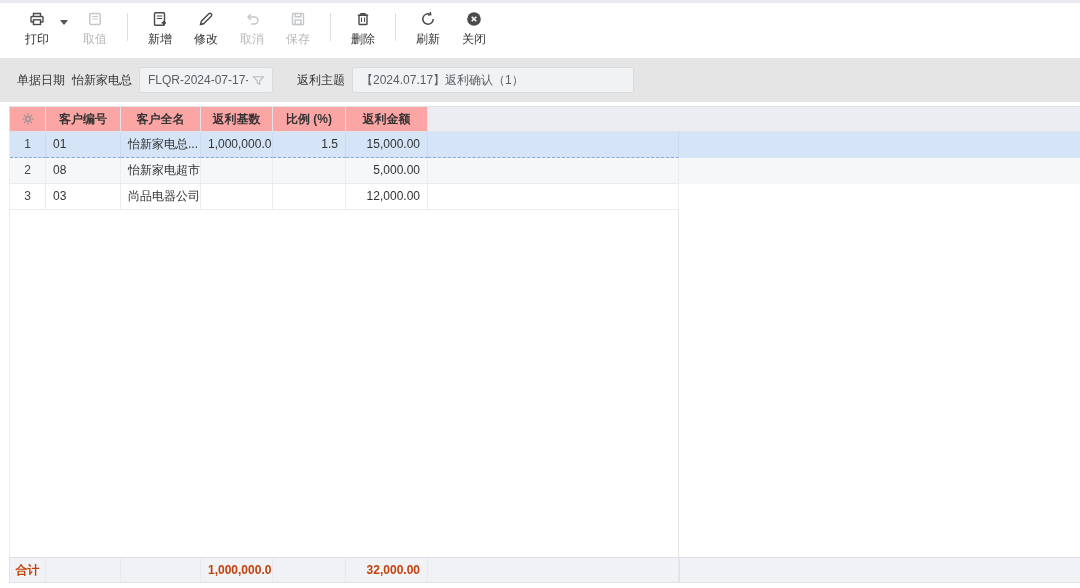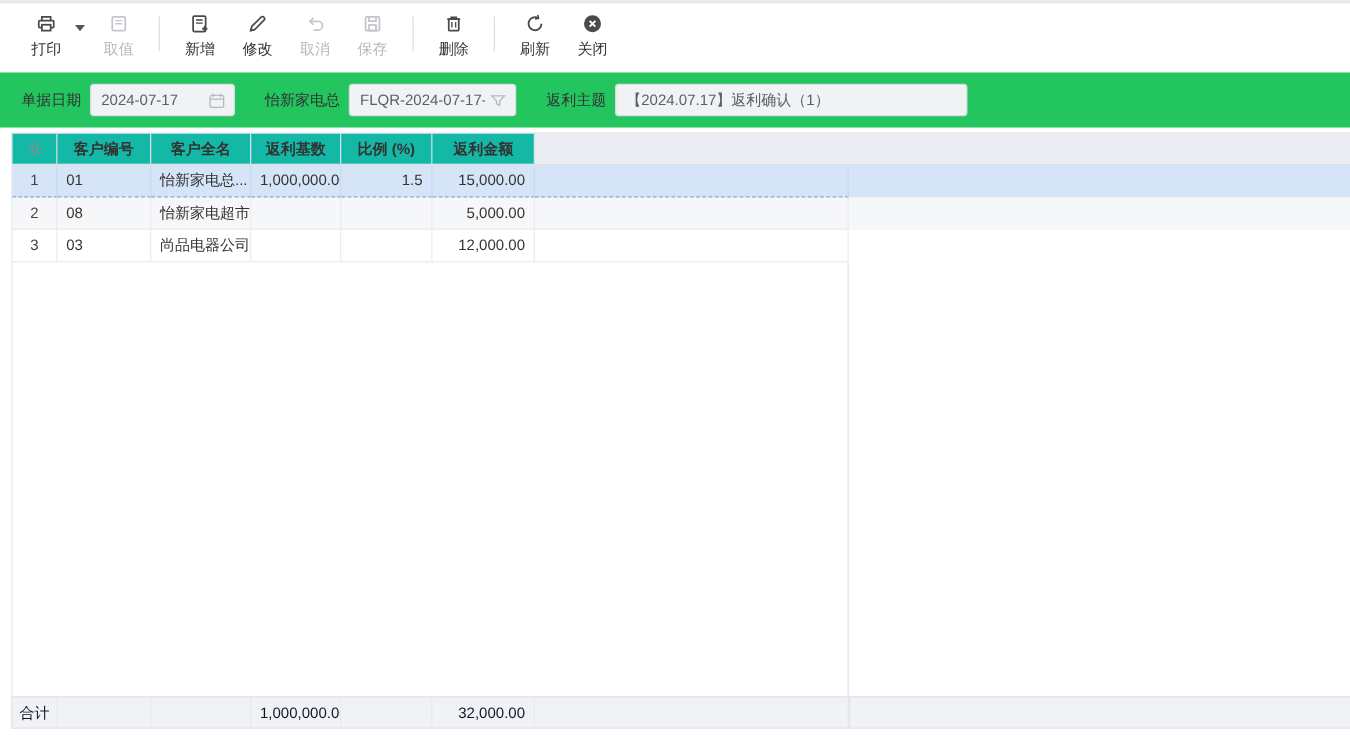--- a/index.html
+++ b/index.html
@@ -15,34 +15,34 @@
   .tb-ico { height:18px; display:flex; align-items:center; justify-content:center; color:#4a4a4a; }
   .tb-ico svg { width:18px; height:18px; display:block; }
   .tb-label { font-size:12px; color:#333; white-space:nowrap; }
   .tb-btn.disabled .tb-ico { color:#c3c6ca; }
   .tb-btn.disabled .tb-label { color:#b5b8bc; }
   .tb-caret { width:0; height:0; border-left:4px solid transparent; border-right:4px solid transparent; border-top:5px solid #555; margin:0 4px 14px 0; }
   .red-box { border:2px solid #e23b3b; padding:2px 3px 4px 3px; margin:-4px 4px 0 4px; }
   .tb-sep { width:1px; height:28px; background:#dcdee2; margin:3px 9px 0 9px; }
 
   
-  .form-row { display:flex; align-items:center; height:44px; padding-left:17px; background:#22c55e; }
+  .form-row { display:flex; align-items:center; height:44px; padding-left:17px; background:#e5e5e5; }
   .f-label { color:#333; margin-right:7px; white-space:nowrap; }
   .f-input { position:relative; display:flex; align-items:center; height:26px; background:#f0f2f4; border:1px solid #d8dbdf; border-radius:3px; color:#5a5e66; padding:0 24px 0 8px; margin-right:24px; }
   .f-input .f-text { white-space:nowrap; overflow:hidden; }
   .f-input .f-ico { position:absolute; right:6px; top:5px; color:#b4b8be; }
   .f-input .f-ico svg { width:15px; height:15px; display:block; }
   .f-input.date  { width:116px; }
   .f-input.docno { width:134px; }
   .f-input.subject { width:282px; padding-right:8px; margin-right:0; }
 
   
   .grid { margin-left:9px; width:1071px; }
   .grid-header { display:flex; height:26px; border-top:1px solid #e0e2e7; border-bottom:1px solid #e0e2e7; border-left:1px solid #e0e2e7; }
-  .hcell { background:#14b8a6; font-weight:bold; color:#333; text-align:center; line-height:25px; border-right:1px solid #e0e2e7; overflow:hidden; white-space:nowrap; }
+  .hcell { background:#fca5a5; font-weight:bold; color:#333; text-align:center; line-height:25px; border-right:1px solid #e0e2e7; overflow:hidden; white-space:nowrap; }
   .hcell.filler { background:#ebedf3; border-right:none; flex:1 1 auto; }
   .hcell .gear { display:inline-block; margin-top:4px; color:#8a8d92; }
   .hcell .gear svg { width:16px; height:16px; display:block; margin:0 auto; }
 
   .c0 { width:36px; }  .c1 { width:75px; }  .c2 { width:80px; }
   .c3 { width:72px; }  .c4 { width:73px; }  .c5 { width:82px; }  .c6 { width:251px; }
 
   .grid-row { display:flex; height:26px; border-left:1px solid #ececef; background:#fff; }
   .grid-row:nth-child(even) { background:#f6f7f9; }
   .grid-row.selected { background:#d5e4f7; }
@@ -51,21 +51,21 @@
   .cell.ctr { text-align:center; padding:0 2px; color:#444; }
   .cell.num { text-align:right; }
 
   .grid-mid { position:relative; height:347px; border-left:1px solid #ececef; }
   .grid-mid .vline { position:absolute; left:668px; top:0; width:1px; height:100%; background:#e3e5e9; }
 
   .grid-footer { display:flex; height:26px; background:#f1f2f5; border-top:1px solid #dfe1e5; border-bottom:1px solid #e0e2e6; border-left:1px solid #e0e2e6; }
   .fcell { line-height:25px; padding:0 7px; border-right:1px solid #e7e9ed; overflow:hidden; white-space:nowrap; }
   .fcell.ctr { text-align:center; padding:0 2px; }
   .fcell.num { text-align:right; }
-  .fcell.bold { font-weight:normal; color:#0f172a; }
+  .fcell.bold { font-weight:bold; color:#c2410c; }
   .fcell.filler { flex:1 1 auto; border-right:none; border-left:1px solid #dfe1e5; }
 </style>
 </head>
 <body>
 
 <div class="page">
   <div class="top-strip"></div>
 
   <div class="toolbar">
       <div class="tb-group">
@@ -157,29 +157,20 @@
             <circle cx="9" cy="9" r="6.8" fill="currentColor"></circle>
             <path d="M6.7 6.7l4.6 4.6M11.3 6.7l-4.6 4.6" stroke="#fff" stroke-width="1.5"></path>
           </svg>
         </div>
         <div class="tb-label">关闭</div>
       </div>
     </div>
 
   <div class="form-row">
     <span class="f-label">单据日期</span>
-    <div class="f-input date">
-      <span class="f-text">2024-07-17</span>
-      <span class="f-ico">
-        <svg viewBox="0 0 18 18" fill="none" stroke="currentColor" stroke-width="1.3">
-          <rect x="2.5" y="4" width="13" height="11.5" rx="1.5"></rect>
-          <path d="M2.5 7.5h13M5.5 2.5v3M12.5 2.5v3"></path>
-        </svg>
-      </span>
-    </div>
     <span class="f-label">怡新家电总</span>
     <div class="f-input docno">
       <span class="f-text">FLQR-2024-07-17-00001</span>
       <span class="f-ico">
         <svg viewBox="0 0 18 18" fill="none" stroke="currentColor" stroke-width="1.3">
           <path d="M3 4.5h12l-4.5 5v4l-3-1.5v-2.5z"></path>
         </svg>
       </span>
     </div>
     <span class="f-label">返利主题</span>

